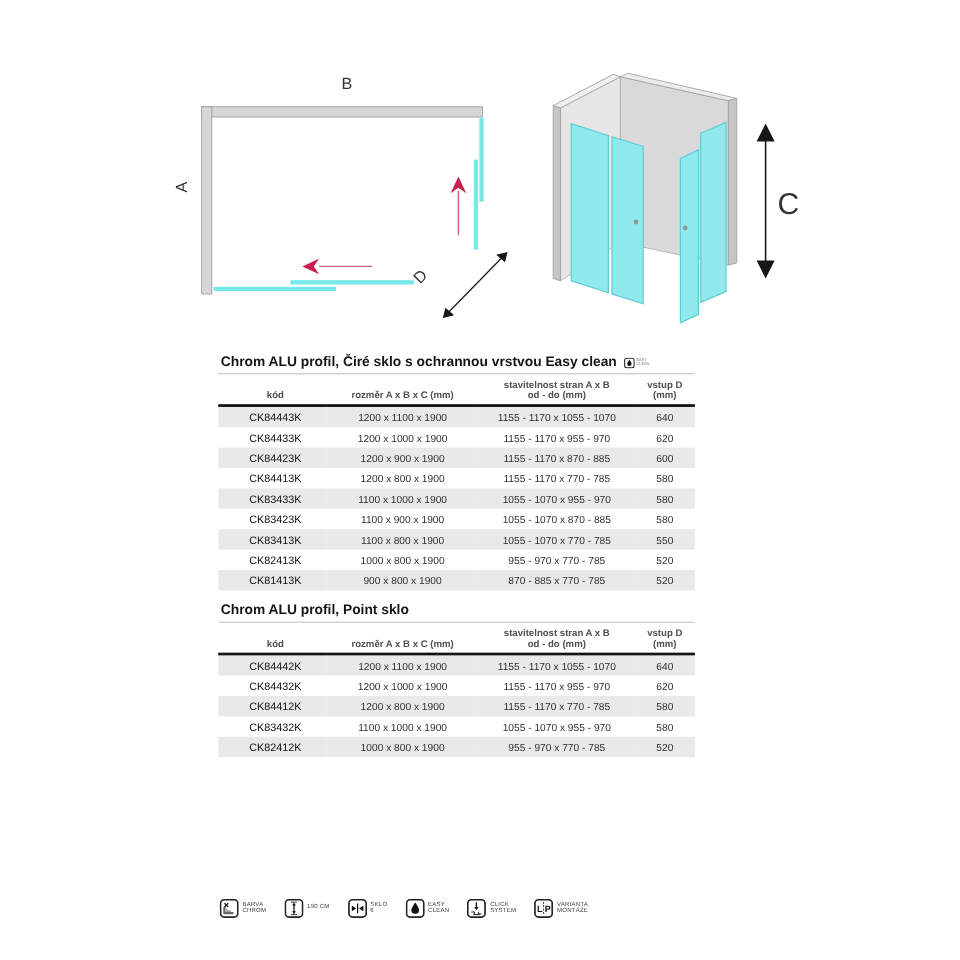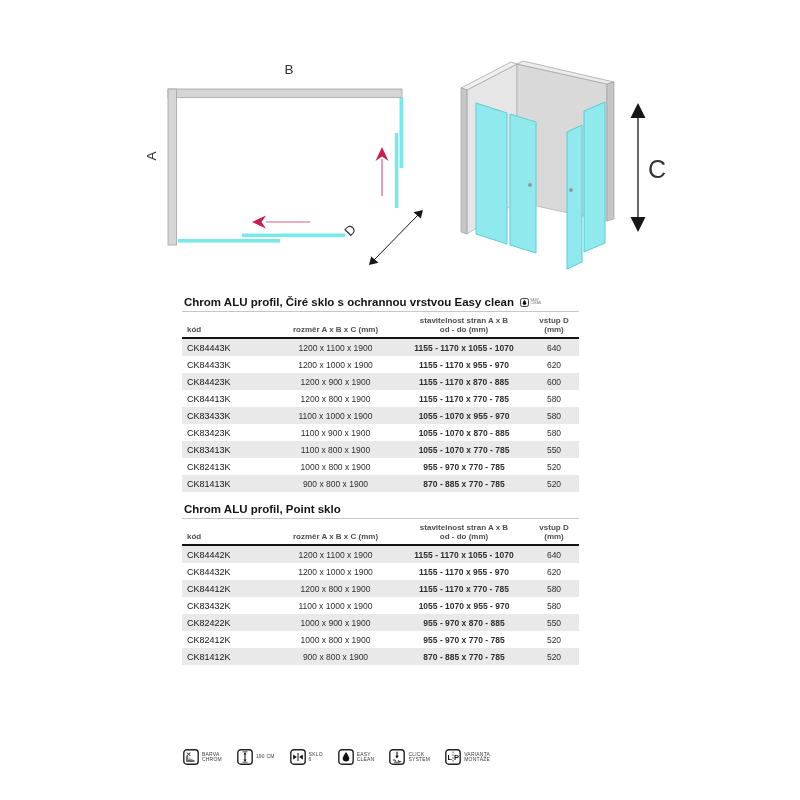--- a/index.html
+++ b/index.html
@@ -15,22 +15,22 @@
              font-size:11.5px;font-weight:bold;color:#141414;}
   .mini-tag{display:inline-flex;align-items:center;gap:1.5px;margin-left:2px;}
   .mini-txt{font-size:3.2px;line-height:3.4px;color:#777;white-space:pre-line;font-weight:normal;}
 
   table.spec{border-collapse:collapse;width:392px;border-top:1px solid #c7c7c7;table-layout:fixed;}
   table.spec thead th{font-weight:bold;color:#4f4f4f;font-size:8px;line-height:9px;
                       vertical-align:bottom;padding:4px 0 3px 0;white-space:pre-line;}
   table.spec thead tr{border-bottom:2px solid #141414;}
   table.spec td{font-size:8.5px;color:#2e2e2e;height:17px;padding:0;text-align:center;}
   table.spec tbody tr:nth-child(odd){background:#e9e9e9;}
-  .colw0{width:85px;} .colw1{width:127px;} .colw2{width:130px;font-weight:bold;} .colw3{width:50px;}
-  table.spec th.colw0, table.spec td.colw0{text-align:left;padding-left:5px;}
+  .colw0{width:85px;} .colw1{width:127px;} .colw2{width:130px;} .colw3{width:50px;}
+  table.spec th.colw0, table.spec td.colw0{text-align:center;padding-left:5px;}
   table.spec td.colw0{font-weight:normal;color:#111;font-size:9px;}
   .tbl-gap{height:11px;}
 
   .footer{position:absolute;left:183px;top:749px;display:flex;align-items:center;gap:15px;}
   .ficon{display:flex;align-items:center;}
   .ficon .lbl{font-size:5px;line-height:5.5px;letter-spacing:.2px;color:#3a3a3a;
               white-space:pre-line;margin-left:3px;text-transform:uppercase;}
 </style>
 </head>
 <body>
@@ -210,35 +210,23 @@
             <td class="colw2">1155 - 1170 x 770 - 785</td>
             <td class="colw3">580</td>
           </tr>
           <tr>
             <td class="colw0">CK83432K</td>
             <td class="colw1">1100 x 1000 x 1900</td>
             <td class="colw2">1055 - 1070 x 955 - 970</td>
             <td class="colw3">580</td>
           </tr>
           <tr>
-            <td class="colw0">CK82422K</td>
-            <td class="colw1">1000 x 900 x 1900</td>
-            <td class="colw2">955 - 970 x 870 - 885</td>
-            <td class="colw3">550</td>
-          </tr>
-          <tr>
             <td class="colw0">CK82412K</td>
             <td class="colw1">1000 x 800 x 1900</td>
             <td class="colw2">955 - 970 x 770 - 785</td>
-            <td class="colw3">520</td>
-          </tr>
-          <tr>
-            <td class="colw0">CK81412K</td>
-            <td class="colw1">900 x 800 x 1900</td>
-            <td class="colw2">870 - 885 x 770 - 785</td>
             <td class="colw3">520</td>
           </tr>
         </tbody>
     </table>
   </div>
 
   <div class="footer">
 
     <div class="ficon">
       <svg width="16" height="16" viewBox="0 0 16 16">

